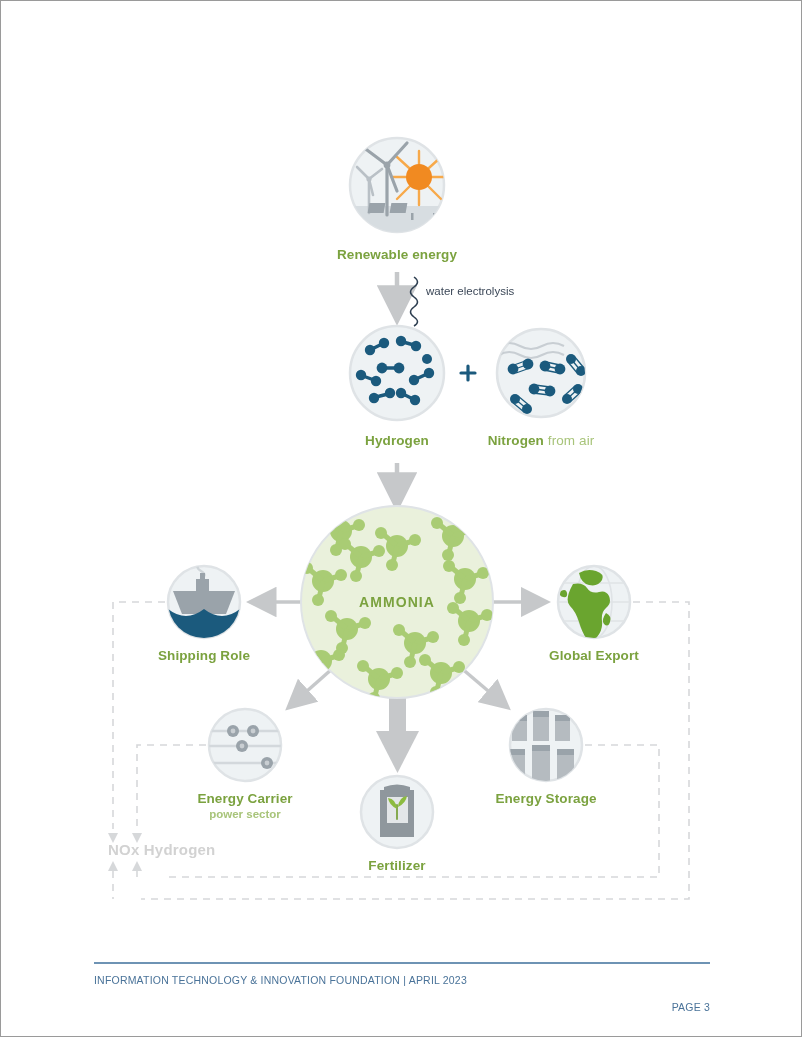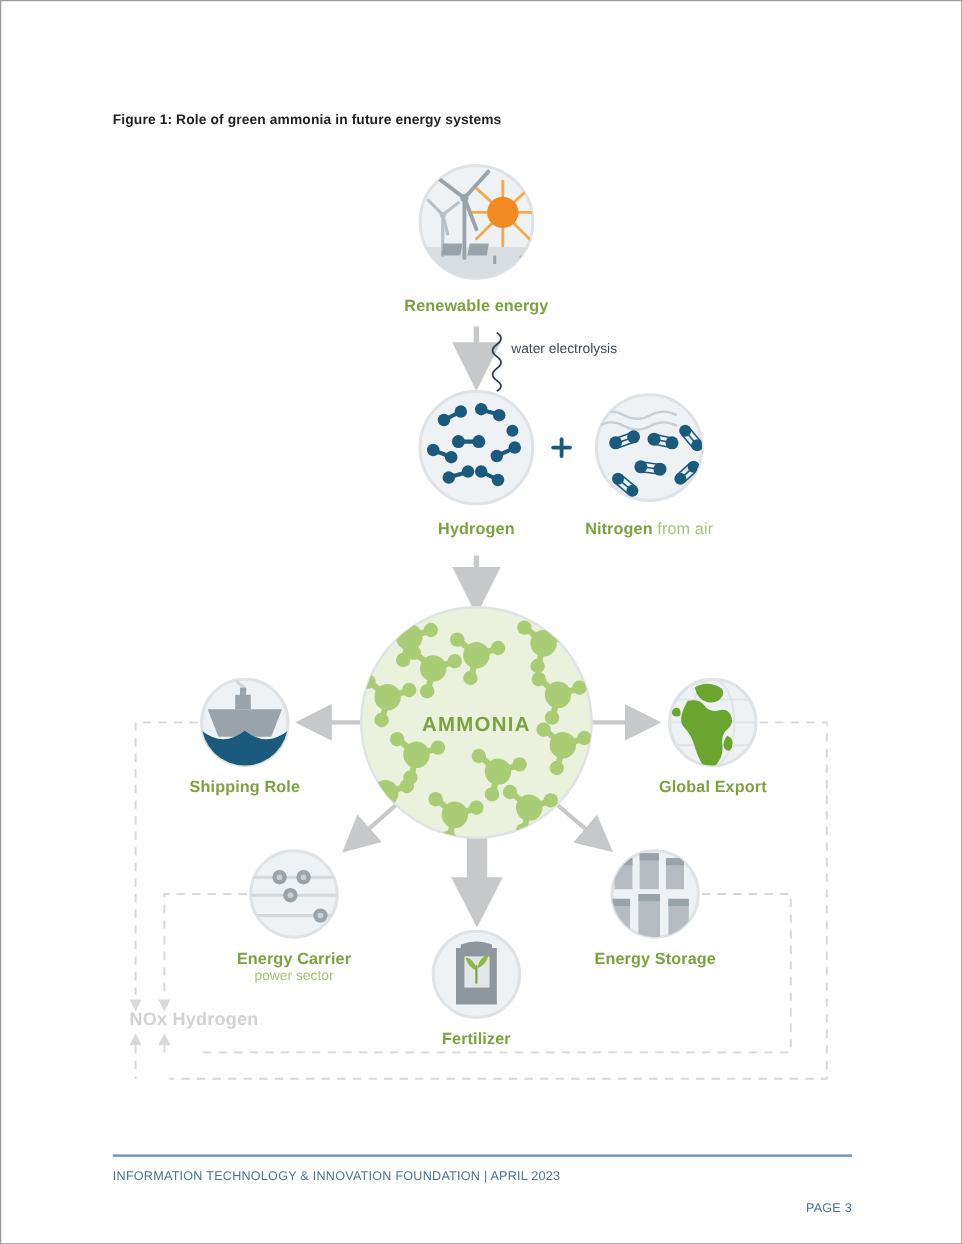--- a/index.html
+++ b/index.html
@@ -56,39 +56,39 @@
   .node-label .sub {
     font-weight: normal;
     color: #a8c47a;
   }
   .sub-label {
     position: absolute;
     text-align: center;
     font-size: 11.5px;
     color: #a8c47a;
     white-space: nowrap;
-    font-weight: normal;
+    font-weight: bold;
   }
   #label-electrolysis {
     position: absolute;
     font-size: 11.5px;
     color: #3c4858;
     white-space: nowrap;
   }
   #label-nox {
     position: absolute;
     font-size: 15px;
     font-weight: bold;
     color: #d2d2d2;
     white-space: nowrap;
     letter-spacing: 0.2px;
   }
   #ammonia-text {
     position: absolute;
-    font-size: 17px;
+    font-size: 14px;
     font-weight: bold;
     color: #7ba23f;
     letter-spacing: 1.1px;
     white-space: nowrap;
   }
   #footer-rule {
     position: absolute;
     left: 93px;
     top: 961px;
     width: 616px;
@@ -113,21 +113,20 @@
     color: #4a7399;
     letter-spacing: 0.2px;
     white-space: nowrap;
   }
 </style>
 </head>
 <body>
 
 <div id="page">
 
-  <div id="figure-title">Figure 1: Role of green ammonia in future energy systems</div>
 
   <div id="diagram-area">
 
     <svg class="layer" viewBox="0 0 802 1037">
       <g fill="none" stroke="#d6d8da" stroke-width="1.6" stroke-dasharray="7,6">
 
         <path d="M 203,601 L 112,601 L 112,828"></path>
         <path d="M 593,601 L 688,601 L 688,898 L 140,898"></path>
 
         <path d="M 244,744 L 136,744 L 136,828"></path>

